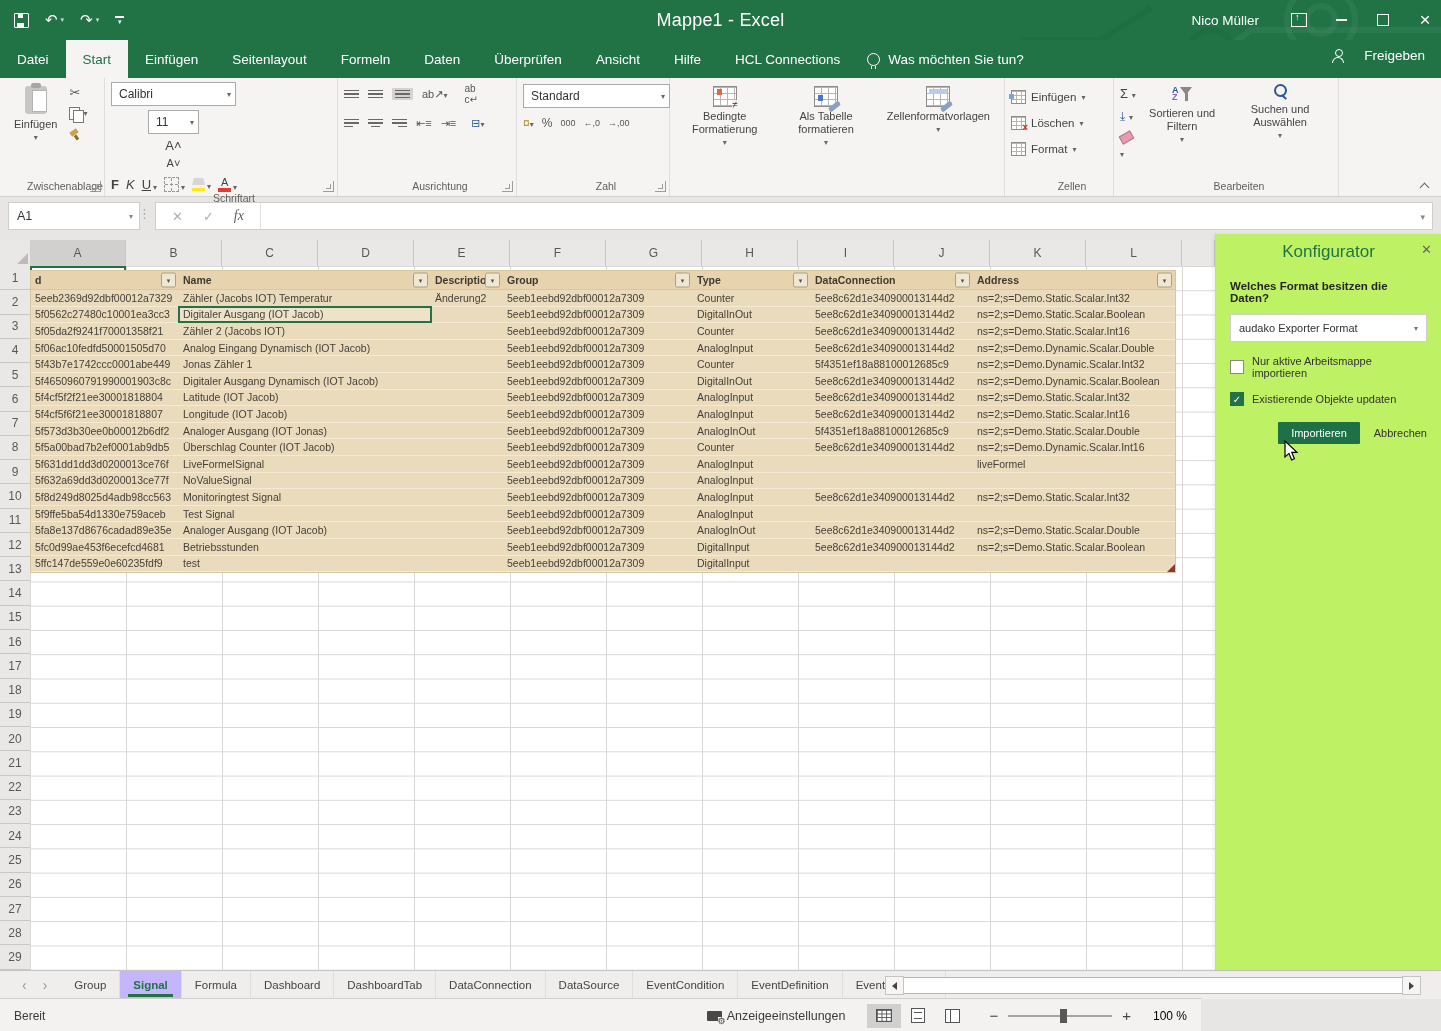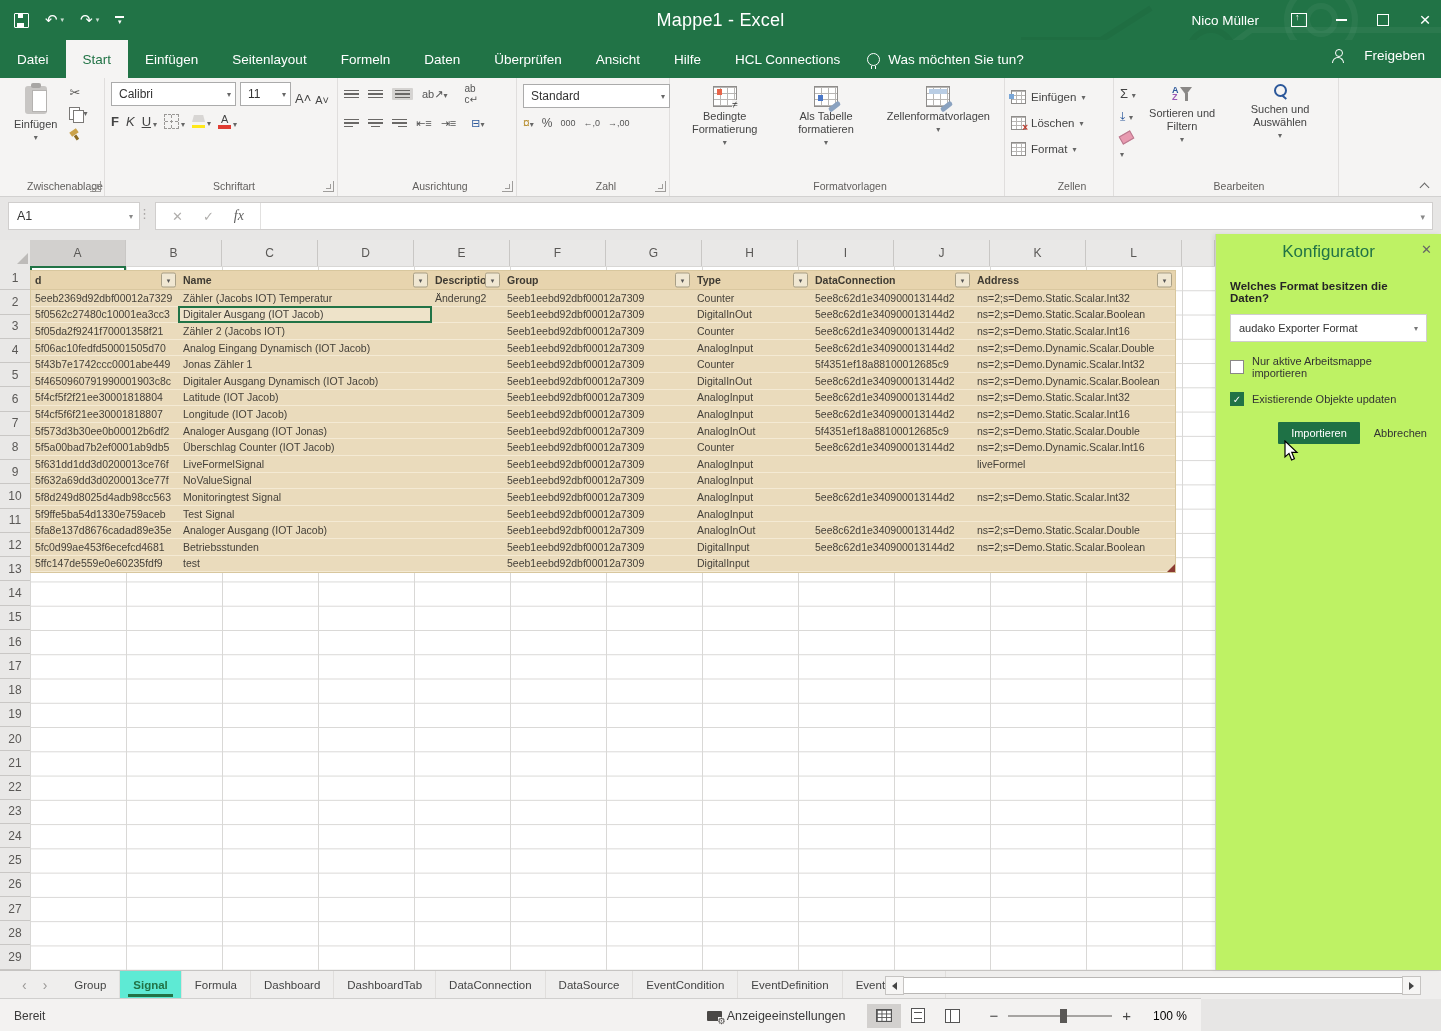--- a/index.html
+++ b/index.html
@@ -52,21 +52,21 @@
   .clipboard-ic{width:22px;height:28px;background:#c8c6c4;border-radius:3px;position:relative;margin-bottom:4px;}
   .clipboard-ic:before{content:"";position:absolute;left:6px;top:-3px;width:10px;height:5px;background:#a8a6a4;border-radius:2px;}
   .clipboard-ic:after{content:"";position:absolute;left:7px;top:4px;width:13px;height:20px;background:#fff;border:1px solid #b5b3b1;}
   .minicol{display:flex;flex-direction:column;gap:5px;margin-left:4px;padding-top:2px;}
   .mini{display:flex;align-items:center;gap:3px;font-size:13px;color:#5a5856;height:16px;}
   .copy-ic{width:9px;height:11px;border:1.2px solid #7a7876;background:#fff;position:relative;}
   .copy-ic:before{content:"";position:absolute;left:2.5px;top:2.5px;width:9px;height:11px;border:1.2px solid #7a7876;background:#fff;}
   .brush-ic{width:11px;height:11px;position:relative;}
   .brush-ic:before{content:"";position:absolute;left:1px;top:1px;width:8px;height:5px;background:#caa24a;transform:rotate(-35deg);}
   .brush-ic:after{content:"";position:absolute;left:6px;top:6px;width:3px;height:5px;background:#8a6a20;transform:rotate(-35deg);}
-  .fontrow{display:flex;align-items:flex-end;gap:4px;}
+  .fontrow{display:flex;align-items:center;gap:4px;flex-direction:column;}
   .combo{height:22px;background:#fff;border:1px solid #ababab;display:flex;align-items:center;justify-content:space-between;padding:0 4px 0 7px;font-size:12px;color:#333;}
   .fmtbtns{display:flex;align-items:center;gap:7px;margin-top:8px;font-size:13px;color:#444;}
   .fb{display:flex;align-items:flex-end;gap:2px;}
   .ub{text-decoration:underline;}
   .colorbar{display:flex;flex-direction:column;align-items:center;line-height:11px;font-size:12.5px;}
   .colorbar i{display:block;width:13px;height:3.5px;margin-top:1px;}
   .border-ic{width:13px;height:13px;border:1px dashed #9a9896;position:relative;}
   .border-ic:before{content:"";position:absolute;left:5.5px;top:0;bottom:0;border-left:1px dashed #9a9896;}
   .border-ic:after{content:"";position:absolute;top:5.5px;left:0;right:0;border-top:1px dashed #9a9896;}
   .bucket-ic{width:13px;height:9px;background:#d8d6d4;clip-path:polygon(15% 0,85% 0,100% 80%,0 80%);}
@@ -159,21 +159,21 @@
   .pane-foot{position:absolute;left:0;right:0;bottom:0;height:36px;border-top:1px solid #e4e2e0;display:flex;align-items:center;padding:0 13px;gap:8px;box-sizing:border-box;}
   .conn-dot{width:13px;height:13px;border-radius:50%;background:#2f9e5f;}
   .conn-label{font-size:11.5px;color:#333;flex:1;}
   .logout-ic{width:14px;height:13px;position:relative;}
   .logout-ic:before{content:"";position:absolute;left:0;top:0;width:7px;height:13px;border:1.3px solid #555;border-right:none;box-sizing:border-box;}
   .logout-ic:after{content:"→";position:absolute;left:4px;top:0;font-size:11px;color:#555;line-height:13px;}
   
   .sheetbar{position:absolute;left:0;top:970px;width:1441px;height:28px;background:#efeeed;border-top:1px solid #c6c4c2;display:flex;align-items:stretch;z-index:4;}
   .sheetnav{display:flex;align-items:center;gap:16px;padding:0 14px 0 22px;color:#9a9896;font-size:14px;}
   .stab{display:flex;align-items:center;padding:0 13px;font-size:11.5px;color:#444;border-right:1px solid #e0dedc;position:relative;white-space:nowrap;}
-  .stab.active{background:#5eead4;color:#217346;font-weight:bold;}
+  .stab.active{background:#c4b5fd;color:#217346;font-weight:bold;}
   .stab.active:after{content:"";position:absolute;left:8px;right:8px;bottom:2px;height:3px;background:#217346;}
   .stab-more{display:flex;align-items:center;padding:0 12px;color:#666;font-size:12px;}
   .hscroll{position:absolute;right:20px;top:5px;display:flex;align-items:center;}
   .hs-btn{width:17px;height:17px;background:#f6f5f4;border:1px solid #c6c4c2;display:flex;align-items:center;justify-content:center;}
   .tri-l{width:0;height:0;border-top:4px solid transparent;border-bottom:4px solid transparent;border-right:5px solid #444;}
   .tri-r{width:0;height:0;border-top:4px solid transparent;border-bottom:4px solid transparent;border-left:5px solid #444;}
   .hs-track{width:498px;height:17px;background:#fff;border:1px solid #b9b7b5;border-left:none;border-right:none;box-sizing:border-box;}
   
   .statusbar{position:absolute;left:0;top:998px;width:1201px;height:33px;background:#f3f2f1;border-top:1px solid #d0cfce;display:flex;align-items:center;z-index:4;}
   .sb-ready{margin-left:14px;font-size:12px;color:#3b3b3b;flex:0 0 auto;}
@@ -409,21 +409,20 @@
         <span class="mini-table mt-blue mt-brush"></span>
         <span>Als Tabelle formatieren</span>
           <span class="caret">▾</span>
       </div>
       <div class="bigbtn">
         <span class="mini-table mt-top mt-brush"></span>
         <span>Zellenformatvorlagen</span>
           <span class="caret">▾</span>
       </div>
     </div>
-    <div class="grp-label">Formatvorlagen</div>
   </div>
 
   <div class="grp" style="width:108px">
     <div class="grp-body">
       <div class="cellcol">
         <span class="cellrow">
             <span class="cgrid ins"></span>
             <span>Einfügen</span>
             <span class="caret">▾</span>
           </span>

